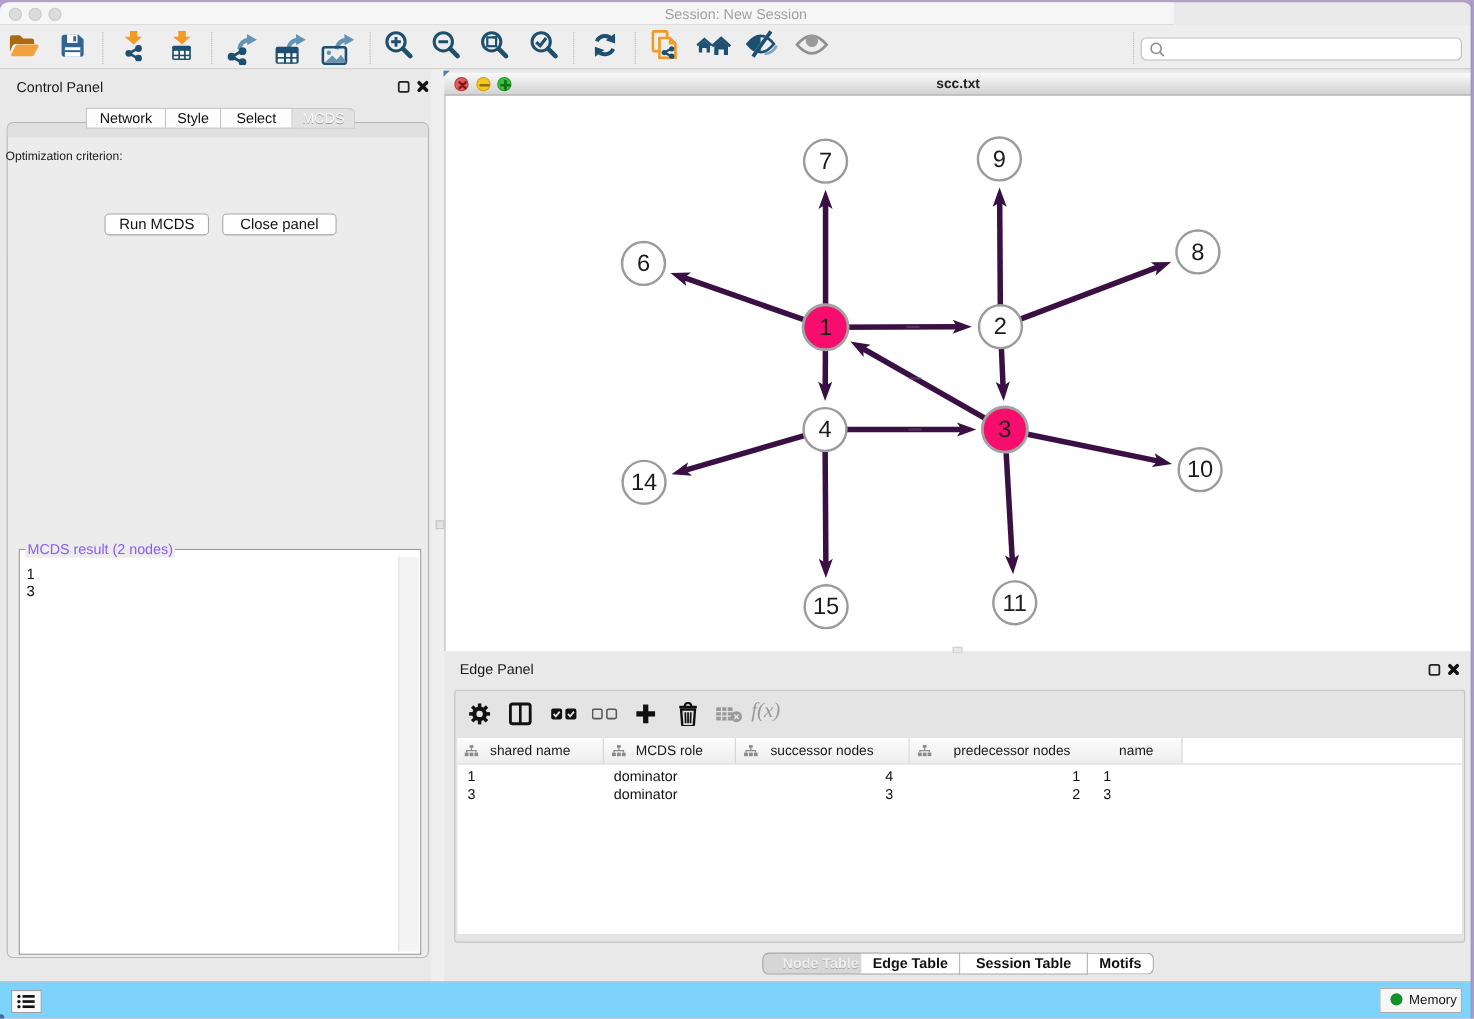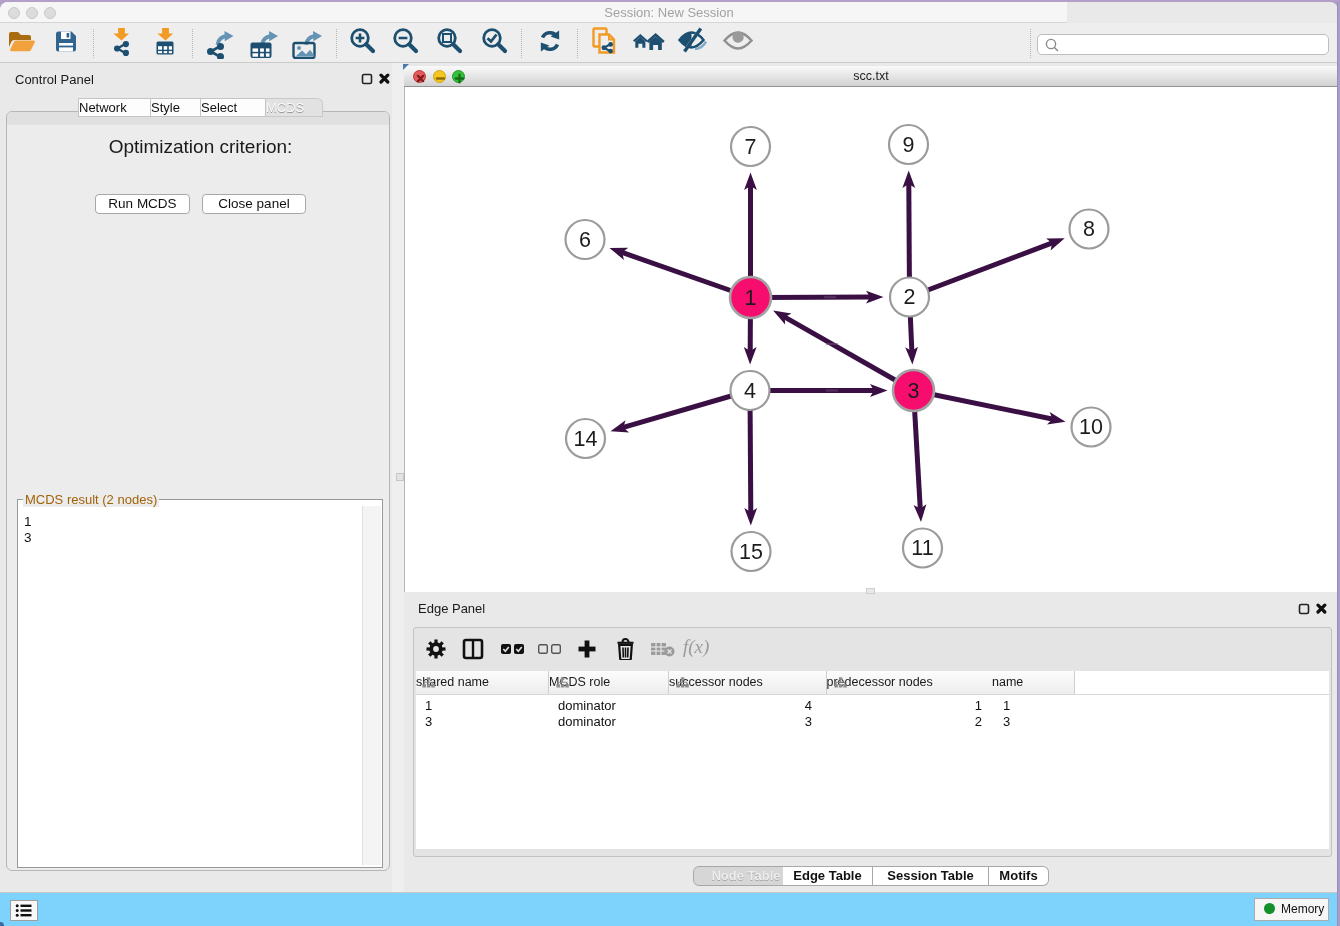--- a/index.html
+++ b/index.html
@@ -8,47 +8,47 @@
 #titlebar{position:absolute;left:0;top:0;width:1067px;height:21px;background:#f6f6f6;border-bottom:1px solid #d6d6d6}
 .tl{position:absolute;top:5px;width:12px;height:12px;border-radius:50%;background:#dcdcdc;border:1px solid #c9c9c9}
 #title-txt{position:absolute;top:3px;left:0;width:1338px;text-align:center;font-size:13px;color:#a2a2a2}
 #toolbar{position:absolute;left:0;top:21px;width:1338px;height:40px;background:#eeeeee;border-bottom:1px solid #cbcbcb}
 .tsep{position:absolute;top:6px;height:29px;width:0;border-left:1px dotted #b5b5b5}
 .ticon{position:absolute;top:0}
 #searchbox{position:absolute;left:1037px;top:11px;width:292px;height:21px;background:#fff;border:1px solid #bdbdbd;border-radius:5px}
 
 #leftpanel{position:absolute;left:0;top:61px;width:392px;height:829px;background:#e9e9e9}
 #cp-title{position:absolute;left:15px;top:70px;font-size:13px;color:#1a1a1a}
-.tabrow{position:absolute;top:96px;height:19px;background:#fdfdfd;border:1px solid #c4c4c4;font-size:13px;color:#111;text-align:left;line-height:17px}
+.tabrow{position:absolute;top:96px;height:19px;background:#fdfdfd;border:1px solid #c4c4c4;font-size:13px;color:#111;text-align:center;line-height:17px}
 #tab-mcds{background:#e2e2e2;color:#fafafa;border-radius:0 6px 0 0;border-color:#c9c9c9;text-shadow:0 1px 0 #9a9a9a}
 #tabpanel{position:absolute;left:6px;top:109px;width:384px;height:760px;background:#ececec;border:1px solid #b6b6b6;border-radius:6px}
 #tabpanel-band{position:absolute;left:7px;top:110px;width:382px;height:13px;background:#e0e0e0;border-radius:5px 5px 0 0}
-#opt-label{position:absolute;left:5px;top:134px;width:391px;text-align:center;font-size:19px;color:#1a1a1a}
+#opt-label{position:absolute;left:5px;top:134px;width:391px;font-size:11px;color:#1a1a1a}
 #combo{position:absolute;left:45px;top:158px;width:309px;height:20px;background:#fff;border:1px solid #a8a8a8;border-radius:4px;font-size:13.5px;color:#111;line-height:18px;padding-left:10px}
 .btn{position:absolute;top:192px;height:20px;background:#fff;border:1px solid #a8a8a8;border-radius:4px;font-size:13.5px;color:#111;text-align:center;line-height:18px}
 #fieldset{position:absolute;left:17px;top:497px;width:366px;height:369px;border:1px solid #989898;background:#fff}
-#fs-legend{position:absolute;left:23px;top:490px;background:#ececec;padding:0 2px;font-size:13px;color:#a16207}
+#fs-legend{position:absolute;left:23px;top:490px;background:#ececec;padding:0 2px;font-size:13px;color:#8b5cf6}
 #fs-scroll{position:absolute;left:362px;top:504px;width:19px;height:359px;background:#f4f4f4;border-left:1px solid #e0e0e0}
 #fs-lines{position:absolute;left:24px;top:512px;font-size:13.5px;color:#111;line-height:16px}
 
 #divider{position:absolute;left:392px;top:61px;width:12px;height:829px;background:#efefef}
 #divhandle{position:absolute;left:396px;top:471px;width:8px;height:8px;background:#e2e2e2;border:1px solid #c6c6c6}
 
 #netwin{position:absolute;left:404px;top:63px;width:934px;height:529px}
 #nettitle{position:absolute;left:0;top:0;width:934px;height:22px;background:linear-gradient(#fafafa,#d2d2d2);border-top:1px solid #e8e8e8;border-bottom:1px solid #939393}
-#nettitle-txt{position:absolute;left:0;top:4px;width:934px;text-align:center;font-size:12.5px;color:#222;font-weight:normal}
+#nettitle-txt{position:absolute;left:0;top:4px;width:934px;text-align:center;font-size:12.5px;color:#222;font-weight:bold}
 .mtl{position:absolute;top:5px;width:13px;height:13px;border-radius:50%}
 #canvas{position:absolute;left:0;top:22px;width:934px;height:505px;background:#fff;border-left:1px solid #b5b5b5}
 #canvashandle{position:absolute;left:866px;top:586px;width:9px;height:6px;background:#e8e8e8;border:1px solid #cfcfcf}
 
 #tablepanel{position:absolute;left:404px;top:592px;width:934px;height:298px;background:#e9e9e9}
 #tp-title{position:absolute;left:14px;top:7px;font-size:13px;color:#1a1a1a}
 #tp-box{position:absolute;left:9px;top:33px;width:919px;height:230px;background:#e4e4e4;border:1px solid #c2c2c2;border-radius:3px}
 #tp-table{position:absolute;left:12px;top:77px;width:913px;height:178px;background:#fff}
-.hdrcell{position:absolute;top:0;height:23px;background:linear-gradient(#fcfcfc,#ededed);border-right:1px solid #cfcfcf;font-size:12.5px;color:#1a1a1a;line-height:23px}
+.hdrcell{position:absolute;top:0;height:23px;background:linear-gradient(#fcfcfc,#ededed);border-right:1px solid #cfcfcf;font-size:12.5px;color:#1a1a1a;text-align:center;line-height:23px}
 #hdrline{position:absolute;left:0;top:23px;width:913px;height:0;border-top:1px solid #d8d8d8}
 .cell{position:absolute;font-size:13px;color:#111;height:16px;line-height:16px}
 .bottab{position:absolute;top:272px;height:20px;background:#fff;border:1px solid #a8a8a8;font-size:13px;font-weight:bold;color:#111;text-align:center;line-height:18px}
 
 #statusbar{position:absolute;left:0;top:890px;width:1338px;height:34px;background:#7dd3fc;border-top:1px solid #c6c6c6}
 #listbtn{position:absolute;left:10px;top:7px;width:28px;height:21px;background:#f8f8f8;border:1px solid #9e9e9e}
 #membtn{position:absolute;left:1254px;top:5px;width:75px;height:23px;background:#f6f6f6;border:1px solid #ababab;font-size:12px;color:#111;line-height:21px}
 #rightedge{position:absolute;left:1337px;top:2px;width:3px;height:924px;background:linear-gradient(90deg,#8d84b0 0,#ab9dc9 40%)}
 #cornerblue{position:absolute;left:-3px;top:922px;width:7px;height:7px;border-radius:50%;background:#3a6ca3}
 </style></head>

